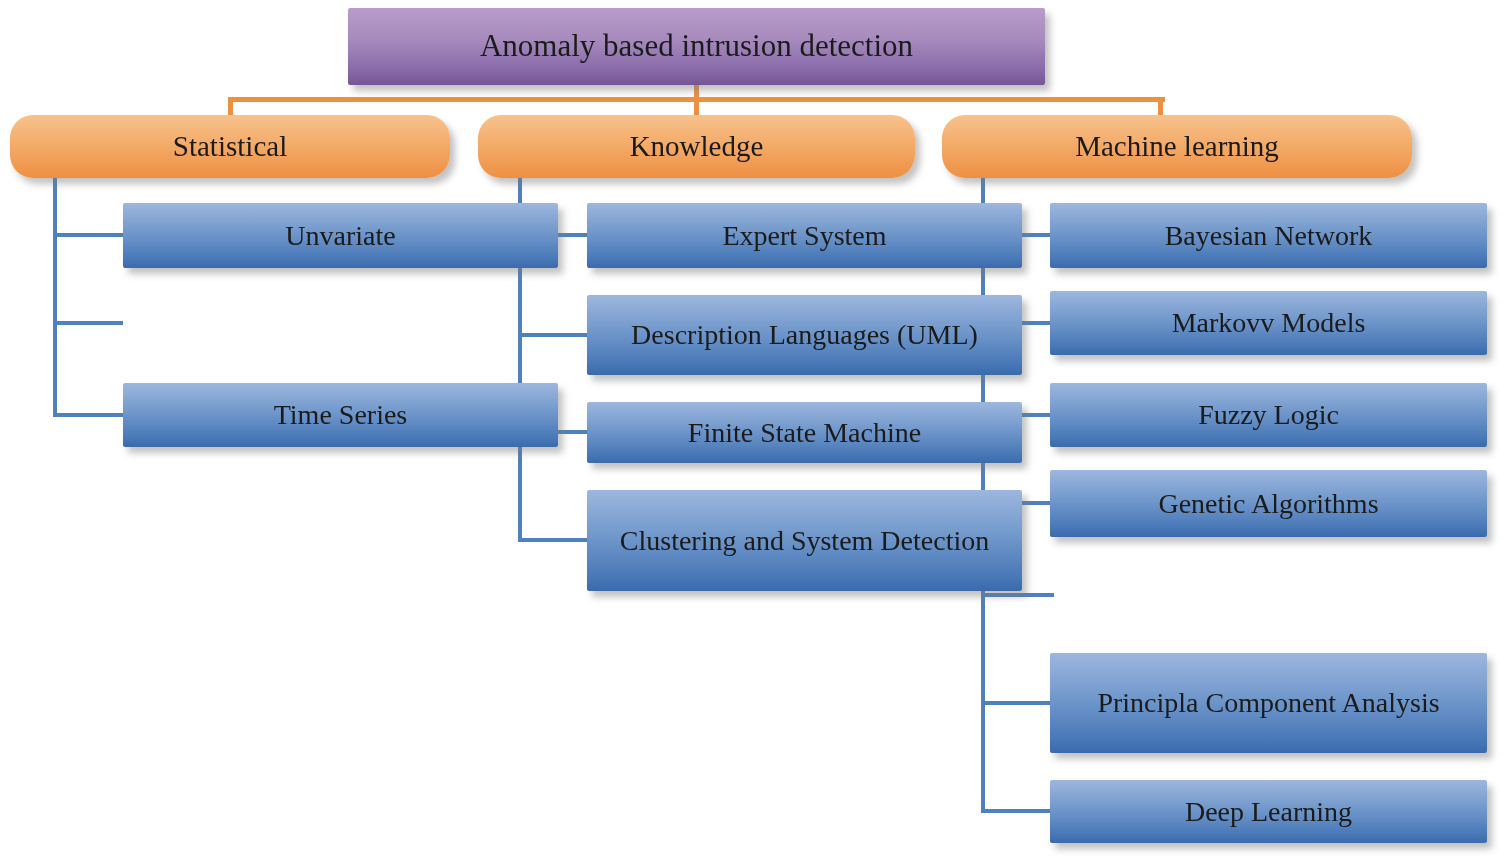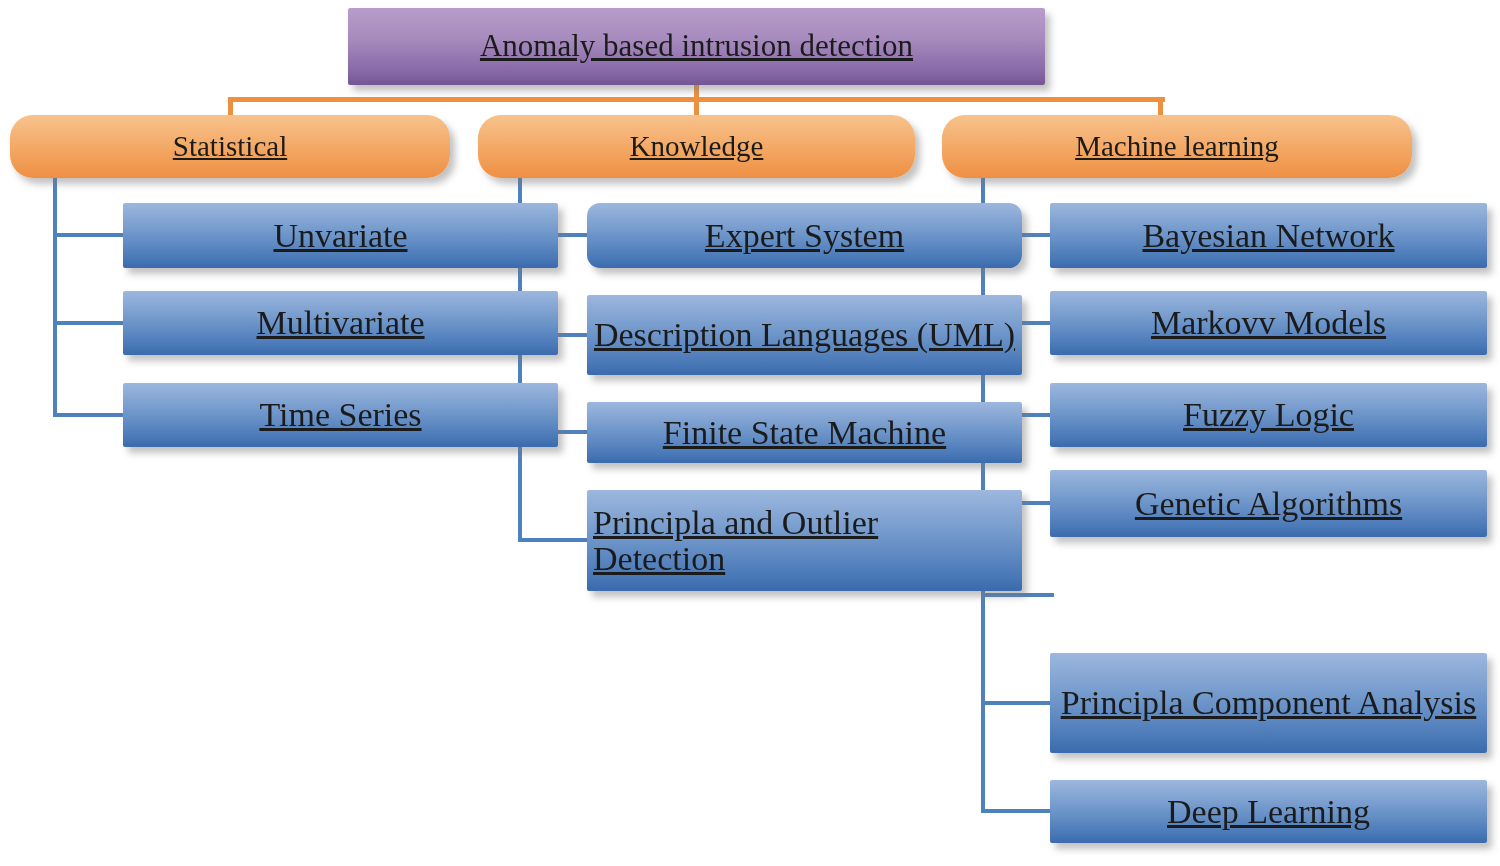--- a/index.html
+++ b/index.html
@@ -5,30 +5,30 @@
   html,body{margin:0;padding:0;background:#fff;}
   .canvas{
     position:relative;width:1500px;height:866px;background:var(--background,#fff);
     font-family:"Liberation Serif","DejaVu Serif",serif;overflow:hidden;
   }
   .line{position:absolute;z-index:1;}
   .oline{background:var(--line-orange,#ed9140);}
   .bline{background:var(--line-blue,#4f81bd);}
   .node{
     position:absolute;z-index:2;display:flex;align-items:center;justify-content:center;
-    color:var(--text,#1b1b1b);border-radius:2px;
+    color:var(--text,#1b1b1b);text-align:center;border-radius:2px;
     box-shadow:5px 6px 7px rgba(120,120,120,0.45);
-    line-height:1.05;padding:8px 6px;box-sizing:border-box;text-decoration:underline;
+    line-height:1.05;padding:8px 6px;box-sizing:border-box;
   }
   .purple{background:linear-gradient(180deg,#b89cca 0%,#a78bbd 40%,#8769a8 82%,#745695 100%);}
   .orange{background:linear-gradient(180deg,#f8c28d 0%,#f3a763 55%,#ee8f43 100%);border-radius:23px;}
   .blue{background:linear-gradient(180deg,#9db7de 0%,#7198cb 45%,#4a79b8 85%,#3b6aad 100%);}
   .root{font-size:31px;}
   .branch{font-size:29px;}
-  .leaf{font-size:34px;}
+  .leaf{font-size:28px;}
 </style>
 </head>
 <body>
 
 <div class="canvas">
 
   <div class="line oline" style="left:228px;top:97px;width:937px;height:5px;"></div>
   <div class="line oline" style="left:228px;top:97px;width:5px;height:20px;"></div>
   <div class="line oline" style="left:694px;top:85px;width:5px;height:32px;"></div>
   <div class="line oline" style="left:1158px;top:97px;width:5px;height:20px;"></div>
@@ -53,27 +53,26 @@
   <div class="line bline" style="left:981px;top:701px;width:73px;height:4px;"></div>
   <div class="line bline" style="left:981px;top:809px;width:73px;height:4px;"></div>
 
   <div class="node purple root" style="left:348px;top:8px;width:697px;height:77px;">Anomaly based intrusion detection</div>
 
   <div class="node orange branch" style="left:10px;top:115px;width:440px;height:63px;">Statistical</div>
   <div class="node orange branch" style="left:478px;top:115px;width:437px;height:63px;">Knowledge</div>
   <div class="node orange branch" style="left:942px;top:115px;width:470px;height:63px;">Machine learning</div>
 
   <div class="node blue leaf" style="left:123px;top:203px;width:435px;height:65px;">Unvariate</div>
-  <div class="node blue leaf" style="left:123px;top:291px;width:435px;height:64px;">Multivariate</div>
   <div class="node blue leaf" style="left:123px;top:383px;width:435px;height:64px;">Time Series</div>
 
-  <div class="node blue leaf" style="left:587px;top:203px;width:435px;height:65px;border-radius:13px;">Expert System</div>
+  <div class="node blue leaf" style="left:587px;top:203px;width:435px;height:65px;">Expert System</div>
   <div class="node blue leaf" style="left:587px;top:295px;width:435px;height:80px;">Description Languages (UML)</div>
   <div class="node blue leaf" style="left:587px;top:402px;width:435px;height:61px;">Finite State Machine</div>
-  <div class="node blue leaf" style="left:587px;top:490px;width:435px;height:101px;">Principla and Outlier Detection</div>
+  <div class="node blue leaf" style="left:587px;top:490px;width:435px;height:101px;">Clustering and System Detection</div>
 
   <div class="node blue leaf" style="left:1050px;top:203px;width:437px;height:65px;">Bayesian Network</div>
   <div class="node blue leaf" style="left:1050px;top:291px;width:437px;height:64px;">Markovv Models</div>
   <div class="node blue leaf" style="left:1050px;top:383px;width:437px;height:64px;">Fuzzy Logic</div>
   <div class="node blue leaf" style="left:1050px;top:470px;width:437px;height:67px;">Genetic Algorithms</div>
   <div class="node blue leaf" style="left:1050px;top:653px;width:437px;height:100px;">Principla Component Analysis</div>
   <div class="node blue leaf" style="left:1050px;top:780px;width:437px;height:63px;">Deep Learning</div>
 
 </div>
 

